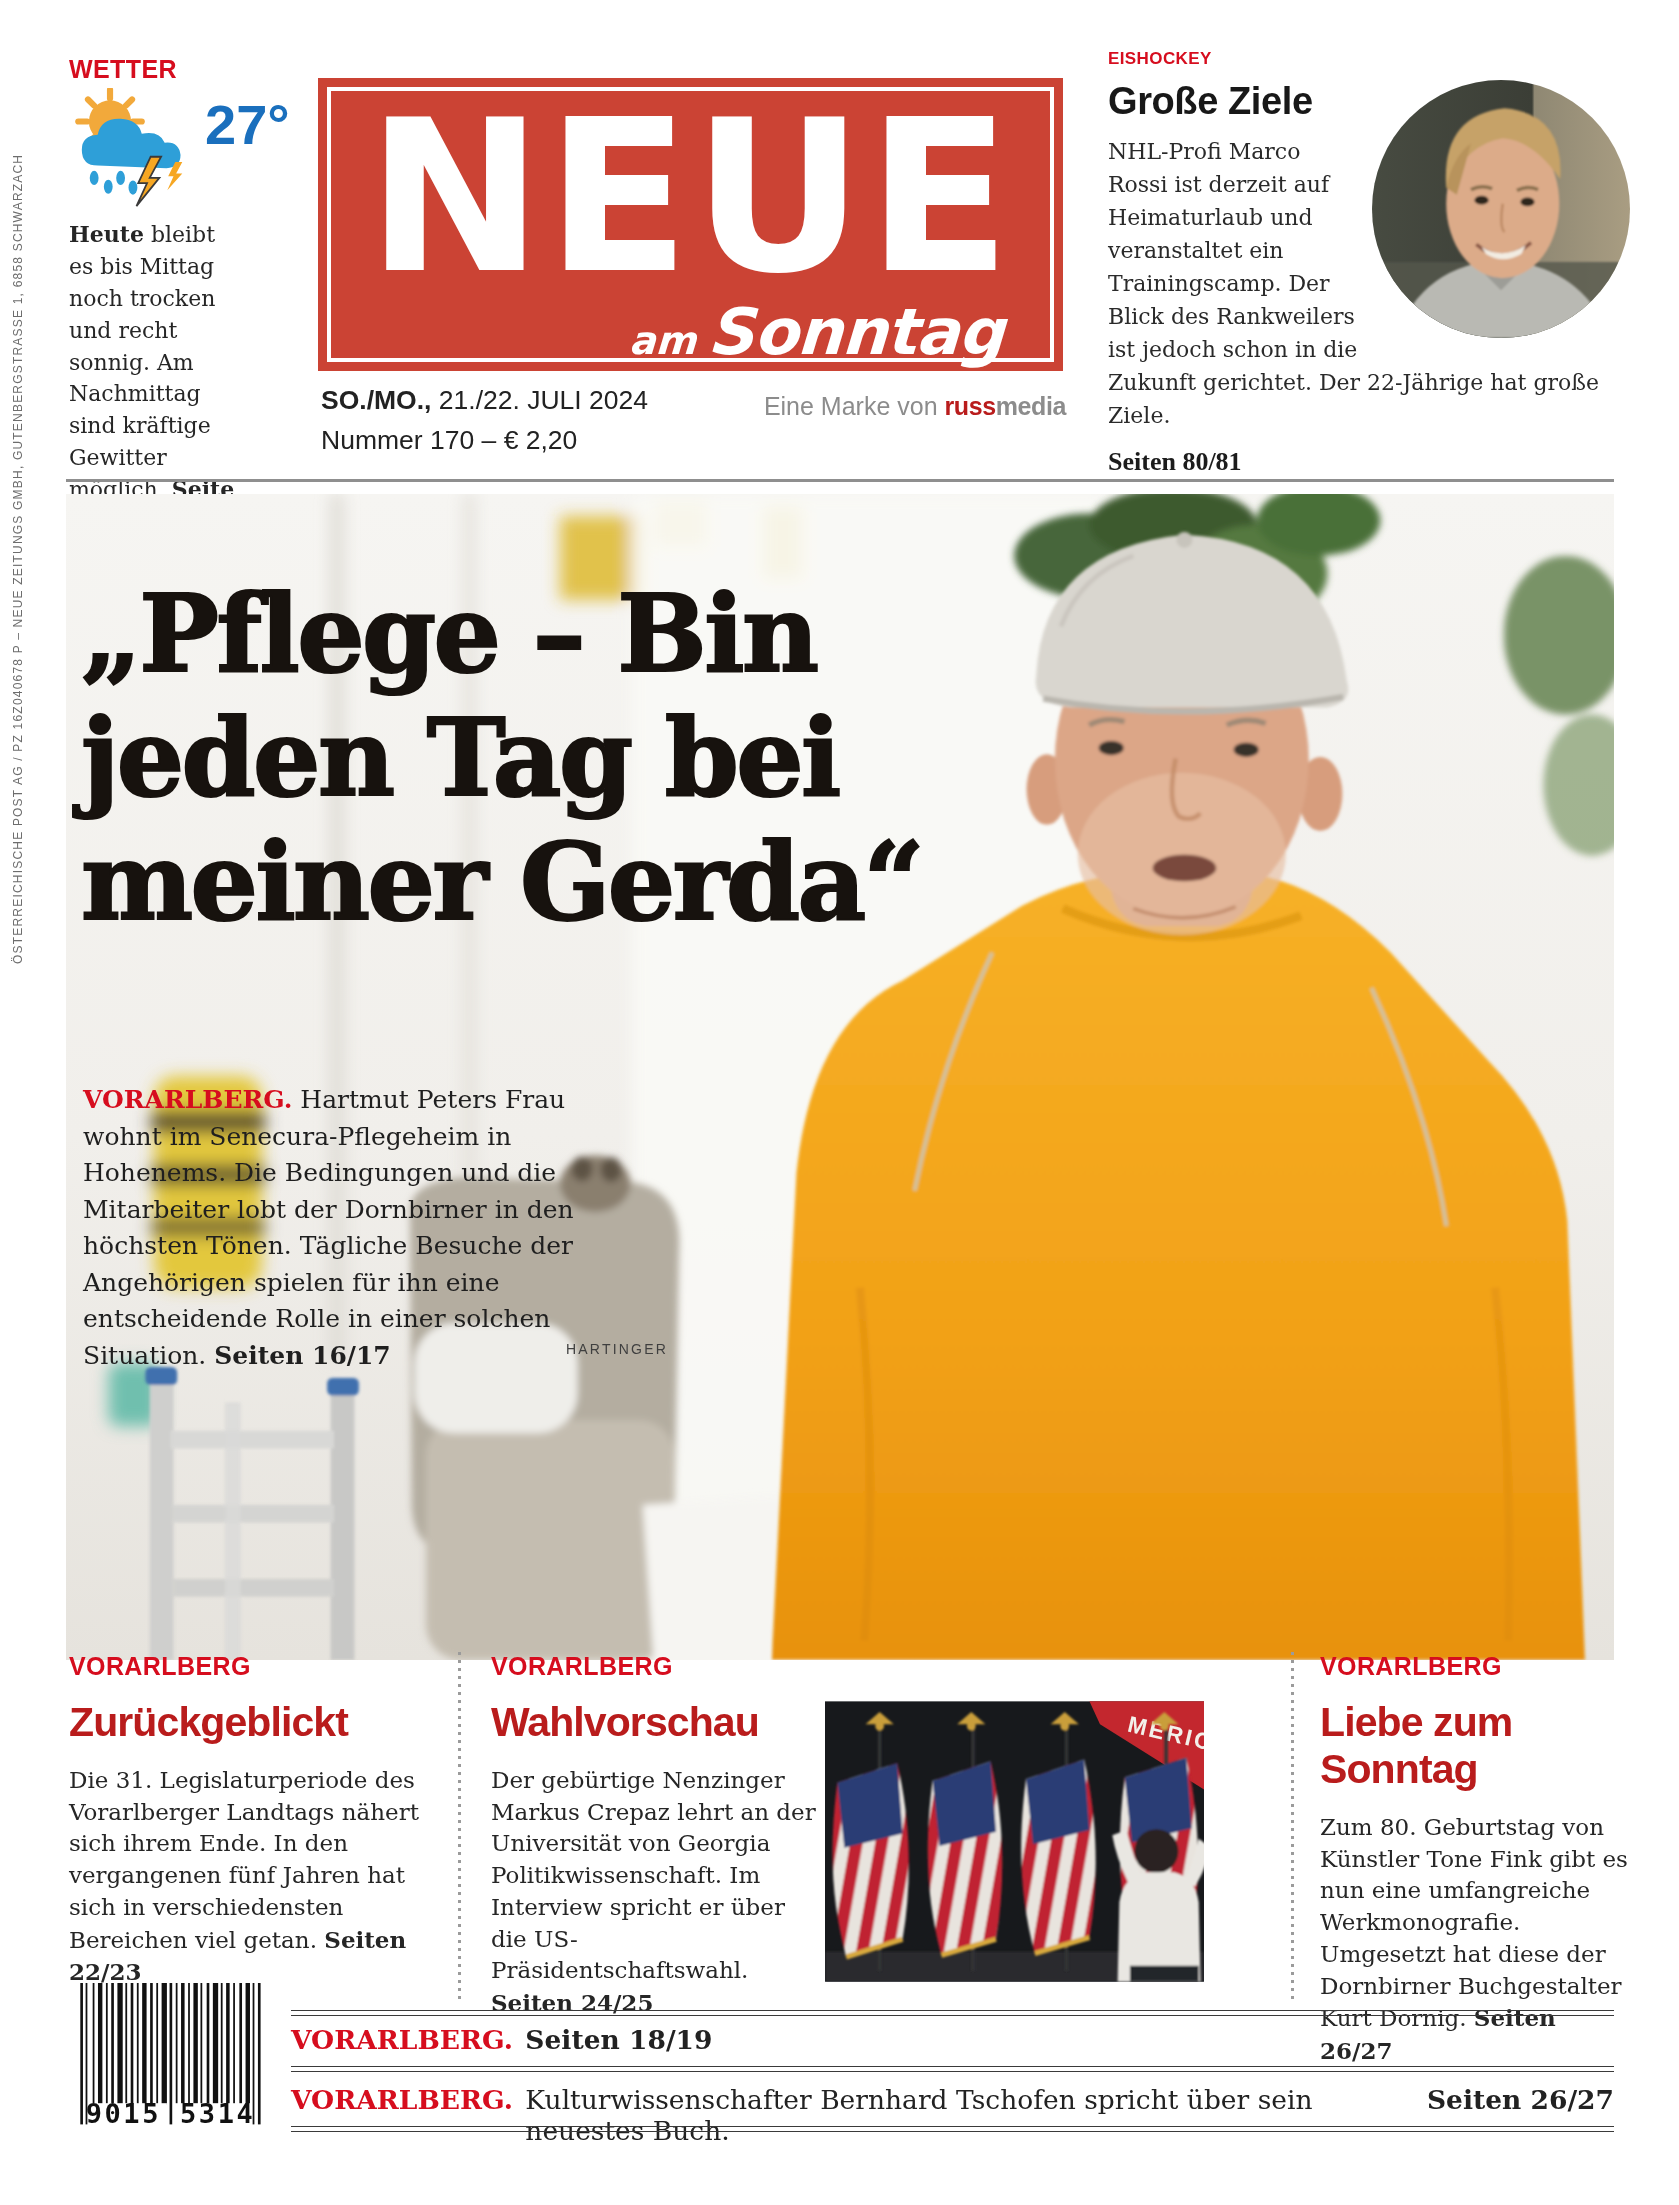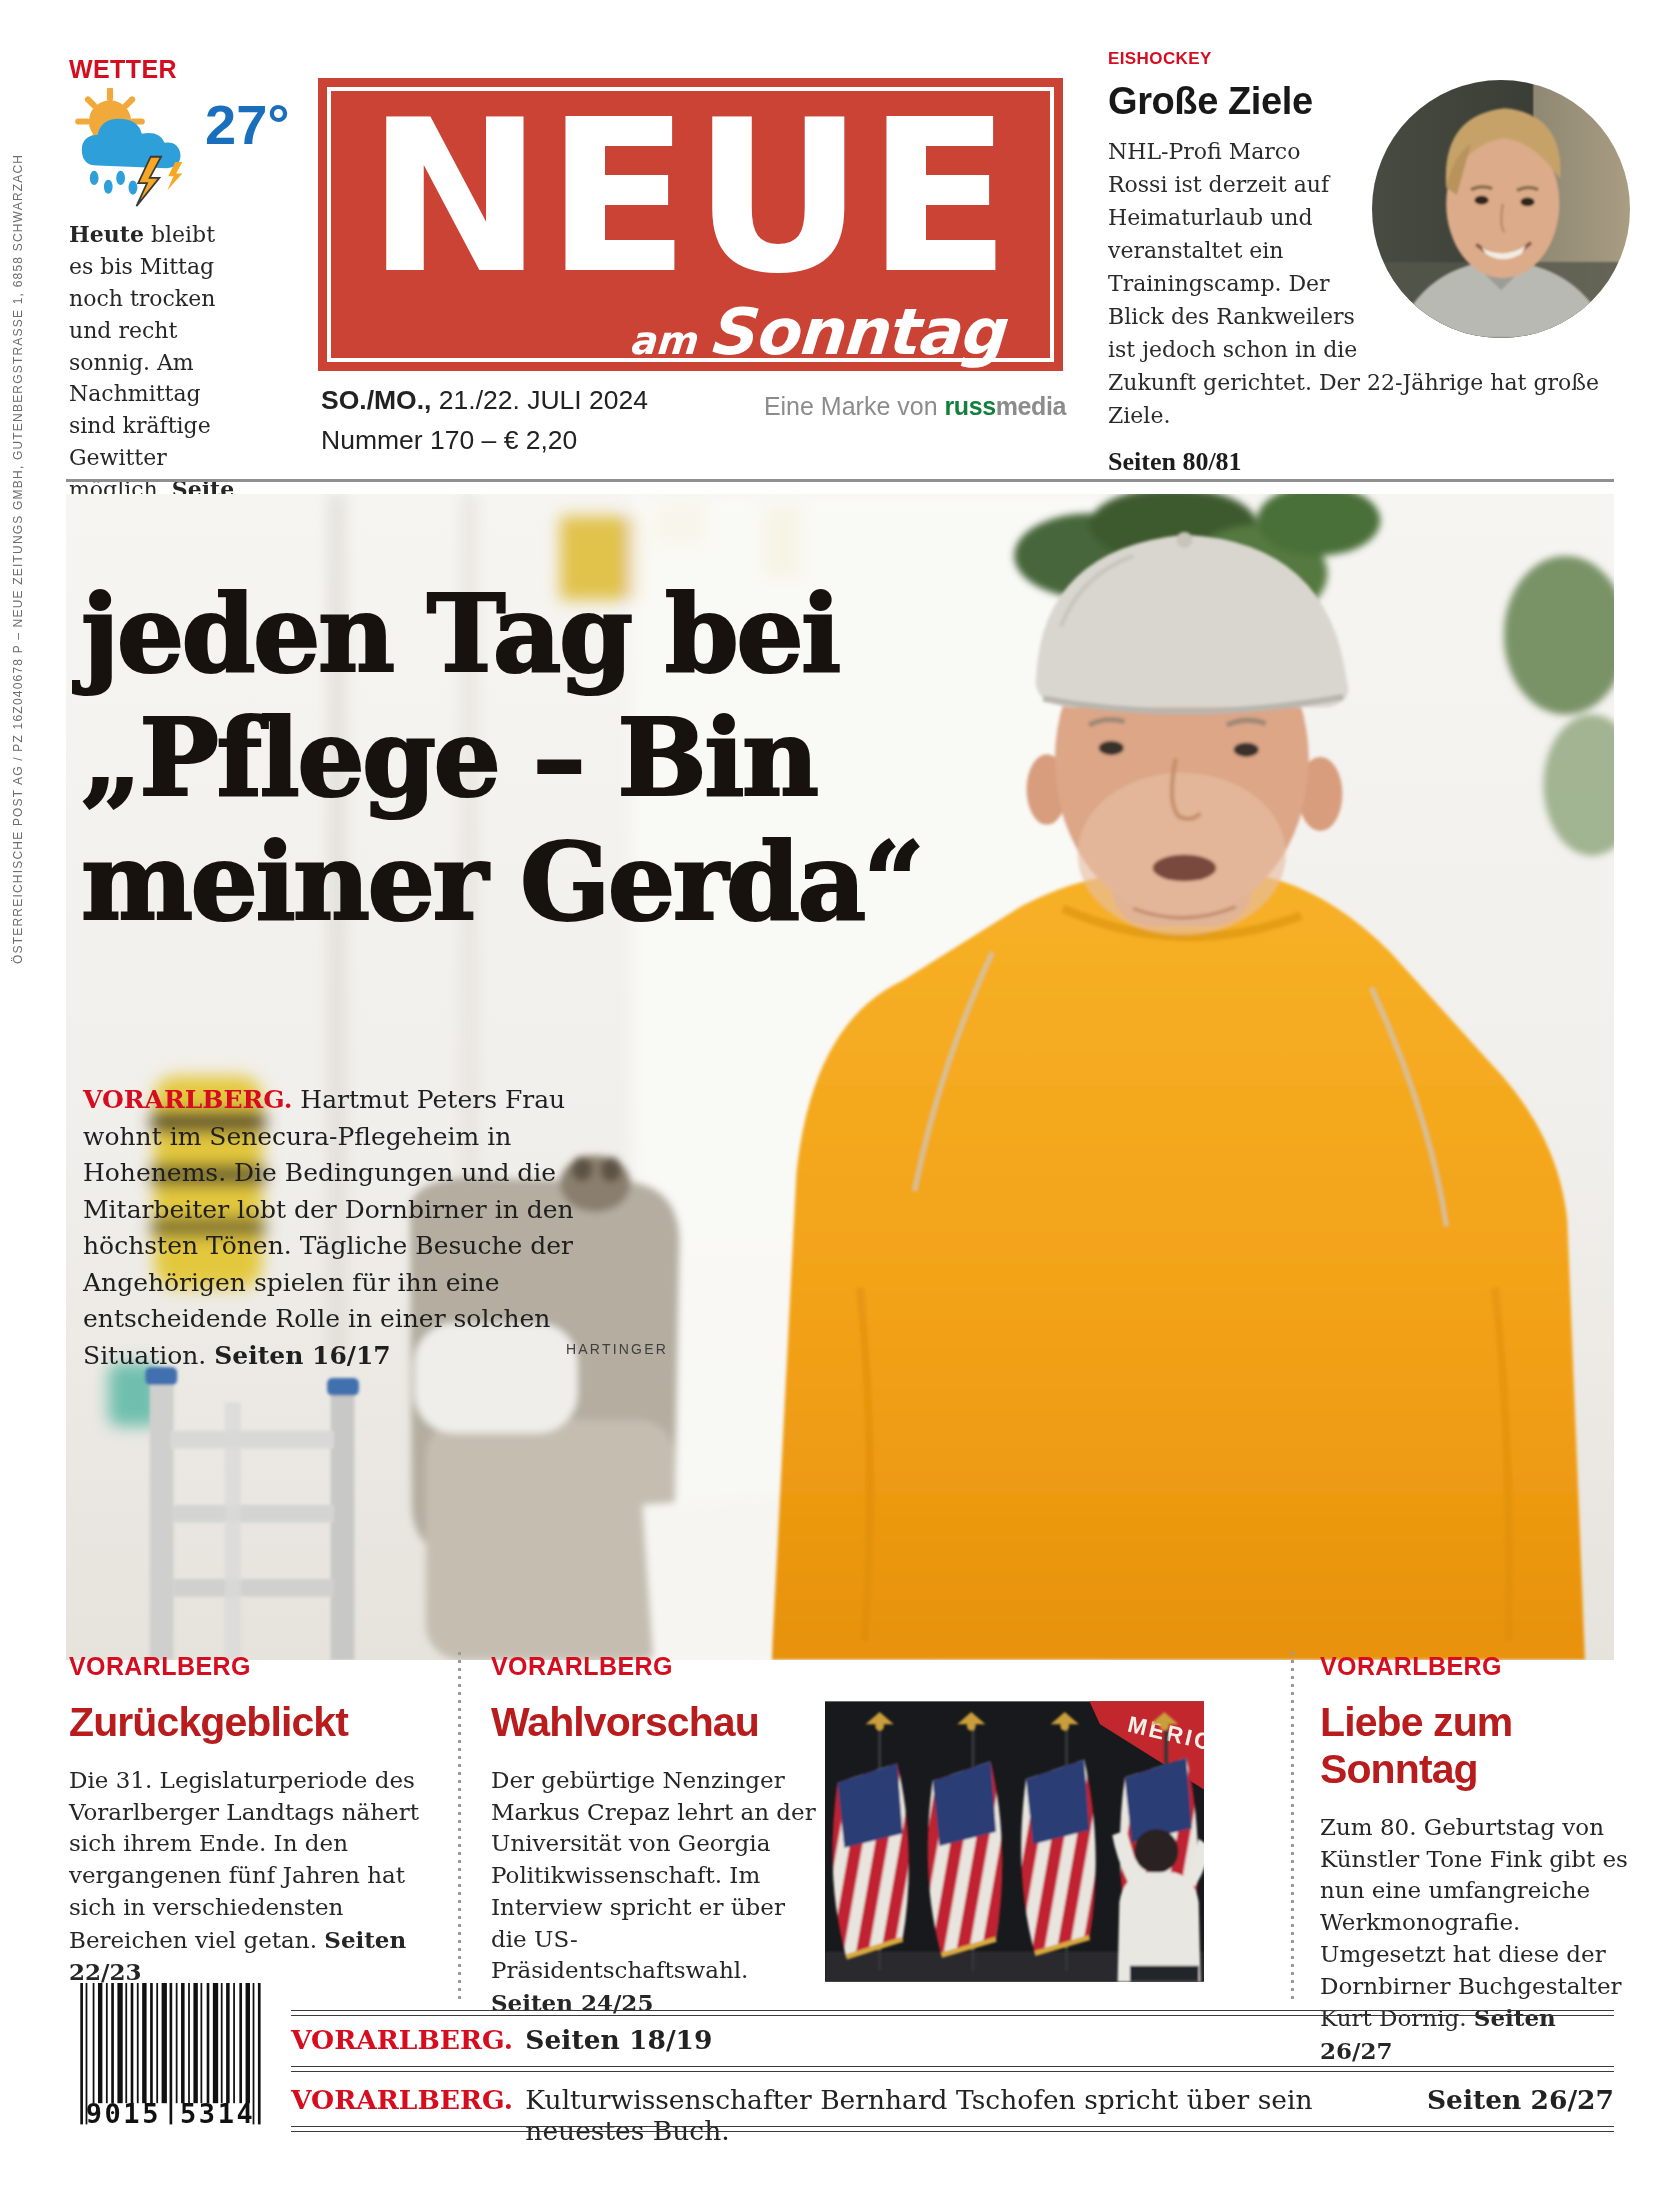--- a/index.html
+++ b/index.html
@@ -28,21 +28,21 @@
     font-family:"DejaVu Sans", sans-serif; font-weight:bold; font-size:210px; line-height:176px;
     color:#fff; letter-spacing:3.5px; }
   .logo-sub { position:absolute; right:55px; top:217px; color:#fff; font-family:"DejaVu Sans", sans-serif;
     font-style:italic; font-weight:bold; transform:skewX(-6deg); white-space:nowrap; }
   .logo-sub .am { font-size:39px; }
   .logo-sub .sonntag { font-size:64px; letter-spacing:-0.9px; }
   .dateline { position:absolute; left:321px; top:385px; font-size:26.5px; color:#222; }
   .dateline b { font-weight:bold; }
   .issue { position:absolute; left:321px; top:425px; font-size:26.5px; color:#222; }
   .brand { position:absolute; left:618px; top:392px; width:448px; text-align:right; font-size:25px; color:#8c8c8c; }
-  .brand .b-black { color:#15803d; font-weight:bold; letter-spacing:-0.4px; }
+  .brand .b-black { color:#b91c1c; font-weight:bold; letter-spacing:-0.4px; }
   .brand .b-gray  { color:#8c8c8c; font-weight:bold; letter-spacing:-0.4px; }
   
   .hockey { position:absolute; left:1108px; top:49px; width:522px; }
   .h-label { font-size:17px; font-weight:bold; color:var(--red); letter-spacing:0.4px; }
   .h-circle { float:right; width:258px; height:258px; margin:10.6px 0 7px 14px; border-radius:50%; overflow:hidden; }
   .h-title { font-size:38px; font-weight:bold; color:#181818; margin:10.6px 0 12.4px; letter-spacing:-0.4px; }
   .h-body { font-family:"DejaVu Serif", serif; font-size:22px; line-height:1.5; color:#2a2a2a; }
   .h-page { display:block; font-family:Liberation Serif, serif; font-size:26px; margin-top:10px; color:#1c1c1c; }
   .head-rule { position:absolute; left:66px; top:479px; width:1548px; height:2.6px; background:#8f8f8f; }
   
@@ -252,22 +252,22 @@
         <path d="M1210,470 Q1268,492 1326,468" stroke="#b97f5e" stroke-width="4" fill="none" opacity=".7"></path>
         <path d="M1100,205 Q1108,62 1268,46 Q1432,54 1452,212 Q1460,236 1430,242 L1140,242 Q1094,238 1100,205 Z" fill="#d9d6cf"></path>
         <path d="M1108,232 Q1268,262 1448,230" stroke="#b9b6ae" stroke-width="7" fill="none"></path>
         <circle cx="1268" cy="52" r="9" fill="#c7c4bc"></circle>
         <path d="M1128,150 Q1150,92 1210,70" stroke="#c5c2ba" stroke-width="5" fill="none" opacity=".8"></path>
       </g>
     </svg>
   </div>
 
   <div class="headline">
+    <span>„Pflege – Bin</span>
     <span>jeden Tag bei</span>
-    <span>„Pflege – Bin</span>
     <span>meiner Gerda“</span>
   </div>
 
   <div class="lead-text"><span class="kicker">VORARLBERG.</span><span> Hartmut Peters Frau wohnt im Senecura-Pflegeheim in Hohenems. Die Bedingungen und die Mitarbeiter lobt der Dornbirner in den höchsten Tönen. Tägliche Besuche der Angehörigen spielen für ihn eine entscheidende Rolle in einer solchen Situation. </span><b>Seiten 16/17</b></div>
   <div class="credit">HARTINGER</div>
 
   <div class="t-col t-c1">
     <div class="t-label">VORARLBERG</div>
     <div class="t-title">Zurückgeblickt</div>
     <div class="t-body"><span>Die 31. Legislaturperiode des Vorarlberger Landtags nähert sich ihrem Ende. In den vergangenen fünf Jahren hat sich in verschiedensten Bereichen viel getan. </span><b>Seiten 22/23</b></div>

